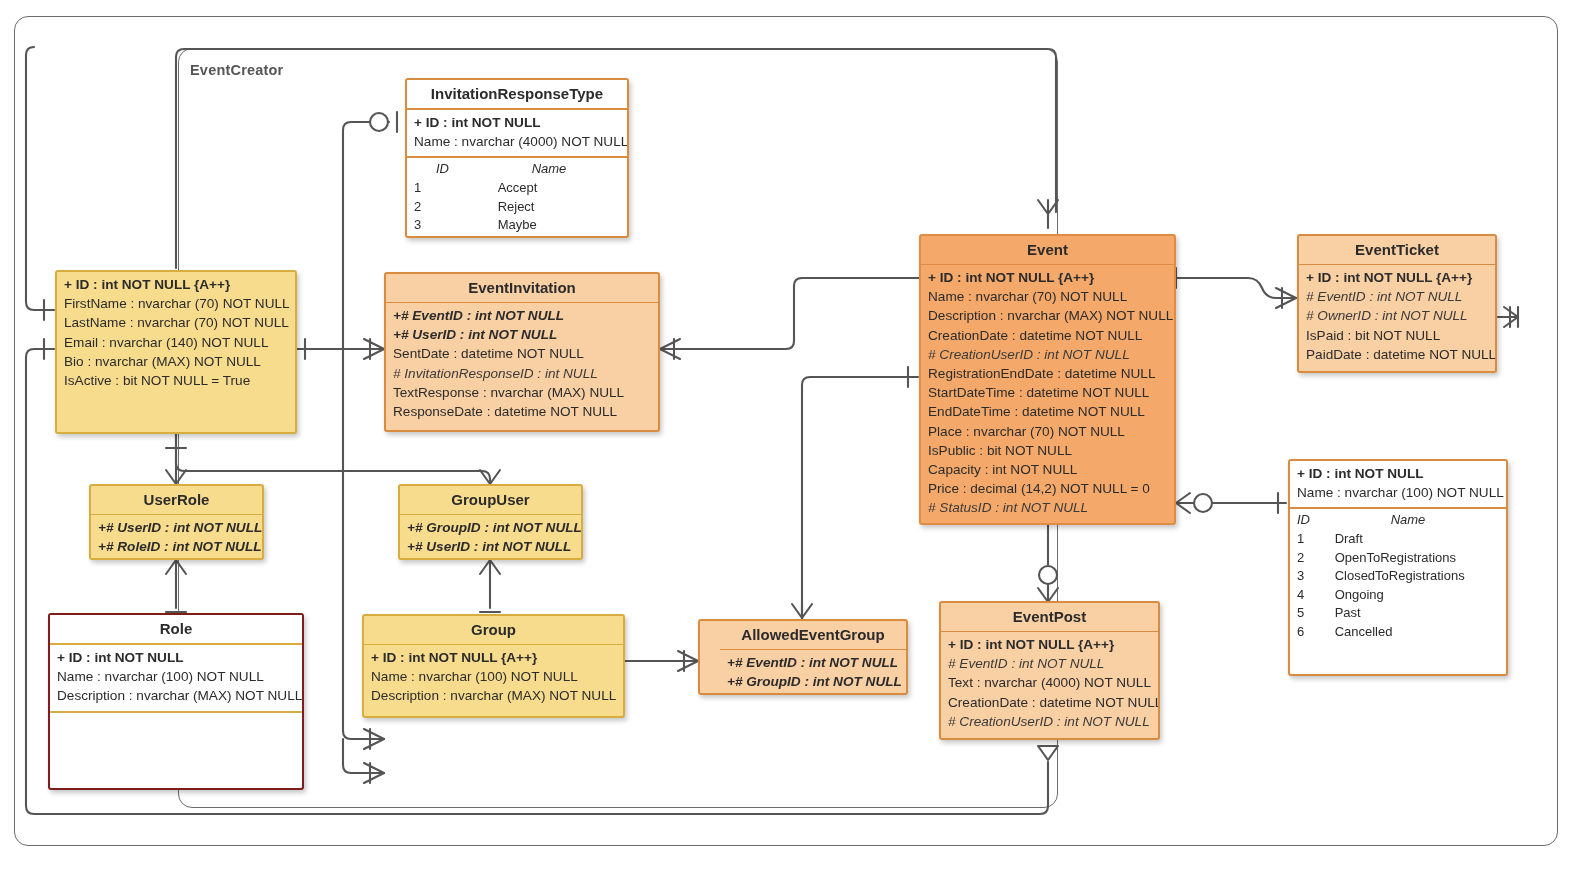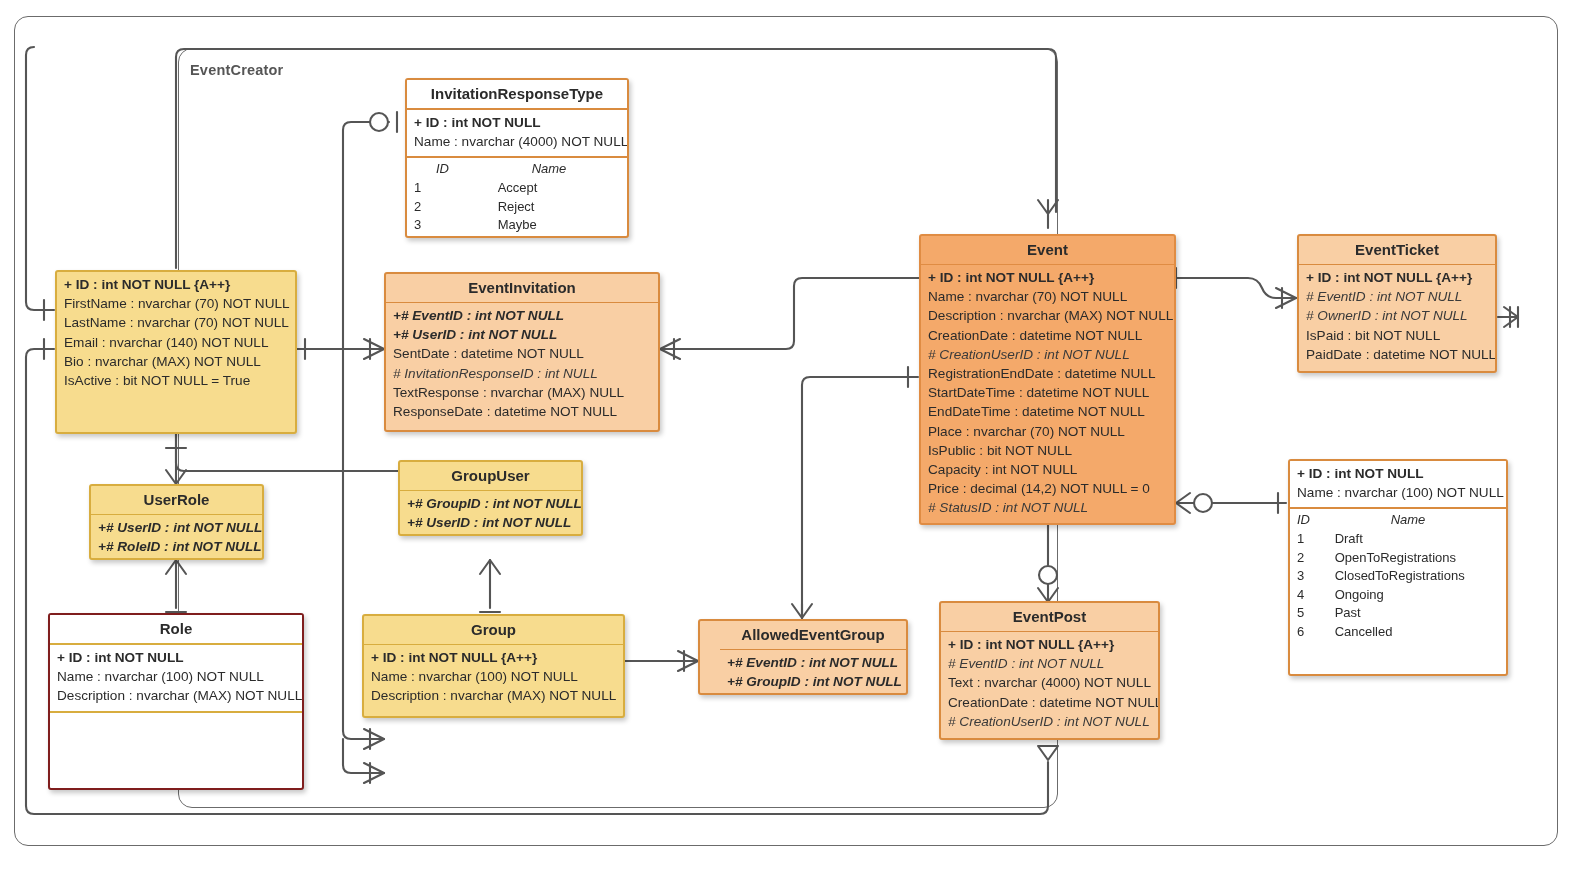--- a/index.html
+++ b/index.html
@@ -246,21 +246,21 @@
   </div>
 
   <div class="tbl y" style="left:89px;top:484px;width:175px;height:76px;">
     <div class="hdr">UserRole</div>
     <div class="sec">
       <div class="row pkfk">+# UserID : int NOT NULL</div>
       <div class="row pkfk">+# RoleID : int NOT NULL</div>
     </div>
   </div>
 
-  <div class="tbl y" style="left:398px;top:460px;width:185px;height:76px;">
+  <div class="tbl y" style="left:398px;top:484px;width:185px;height:76px;">
     <div class="hdr">GroupUser</div>
     <div class="sec">
       <div class="row pkfk">+# GroupID : int NOT NULL</div>
       <div class="row pkfk">+# UserID : int NOT NULL</div>
     </div>
   </div>
 
   <div class="tbl yw" style="left:48px;top:613px;width:256px;height:177px;">
     <div class="hdr">Role</div>
     <div class="sec">

